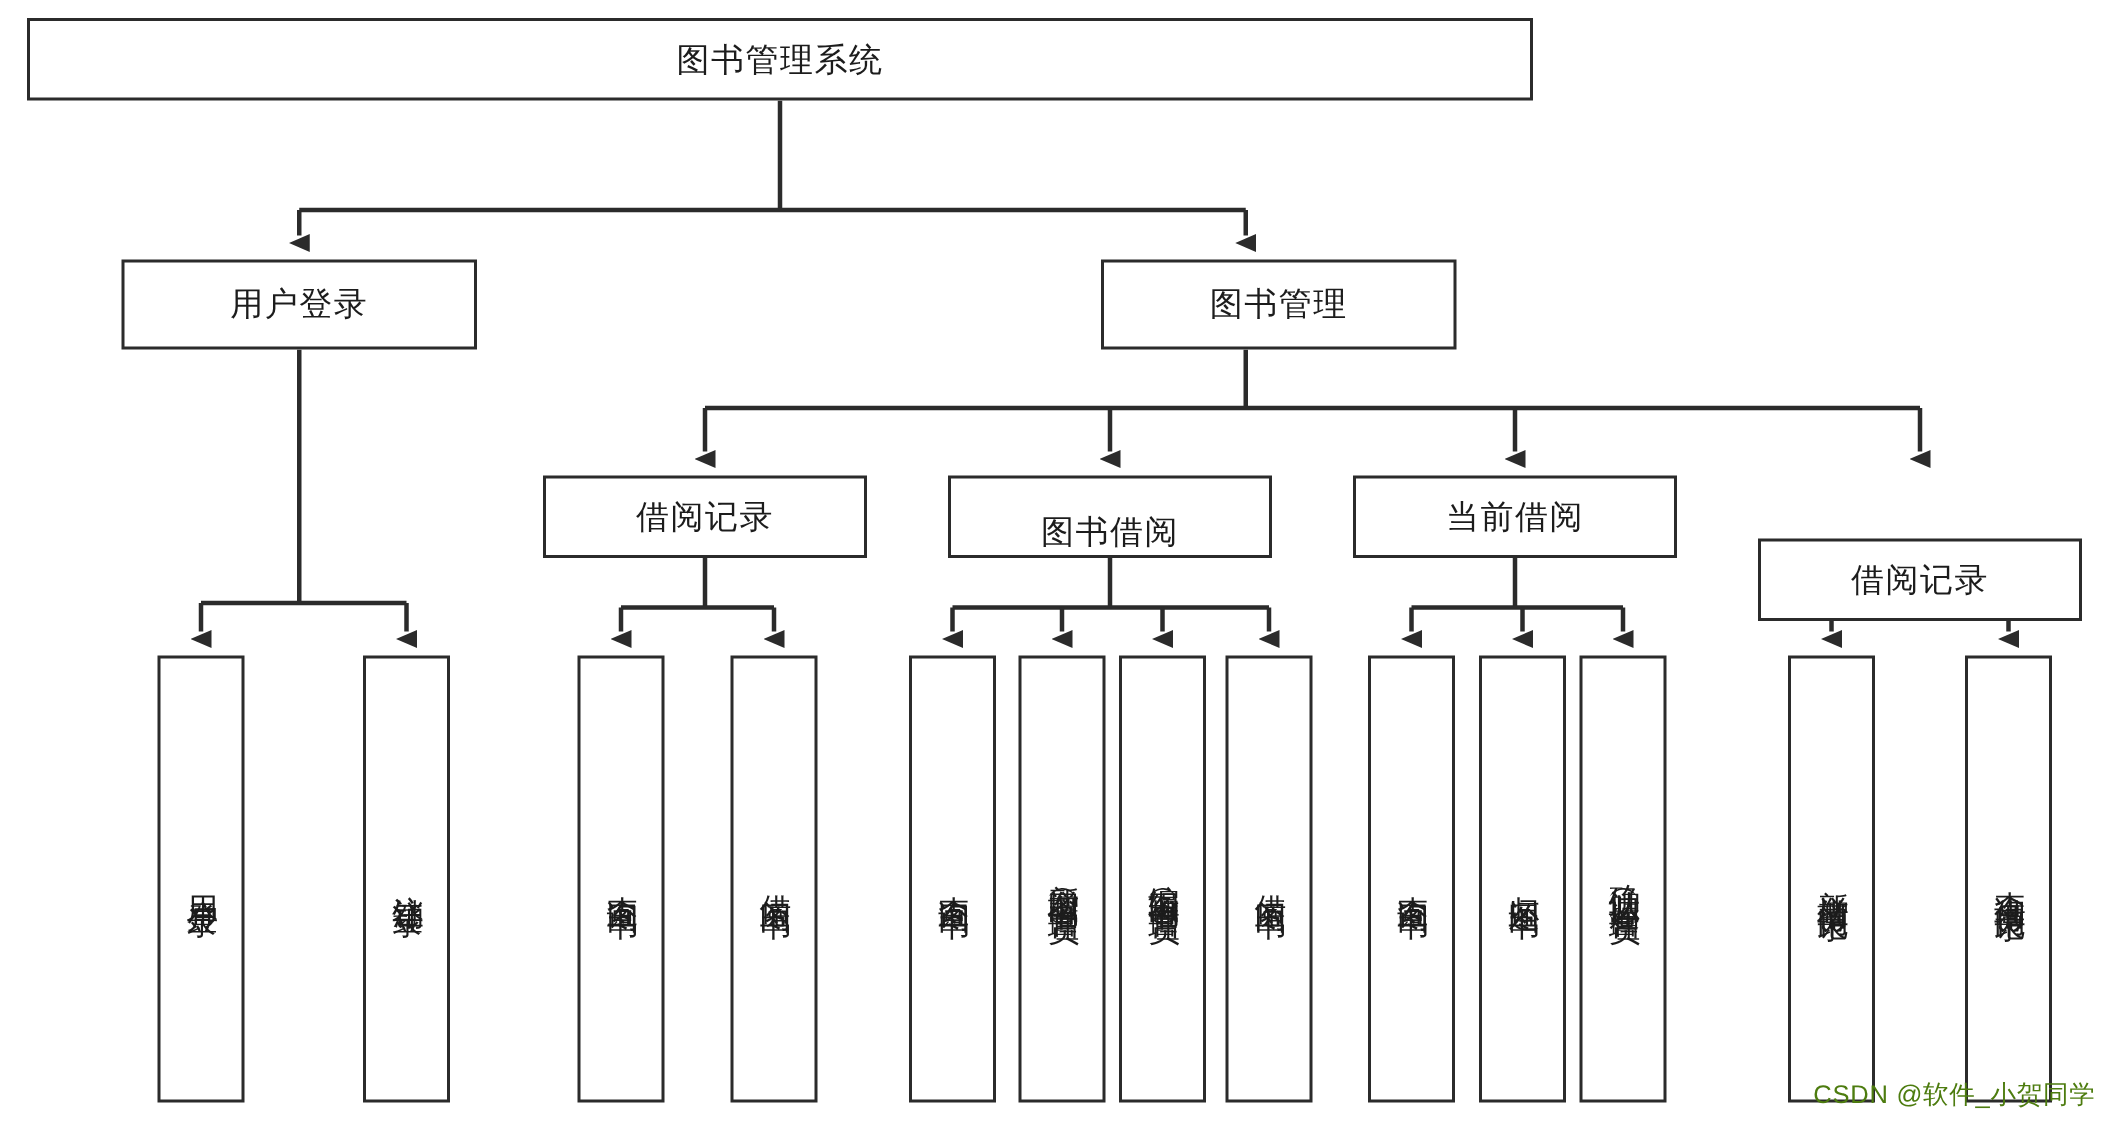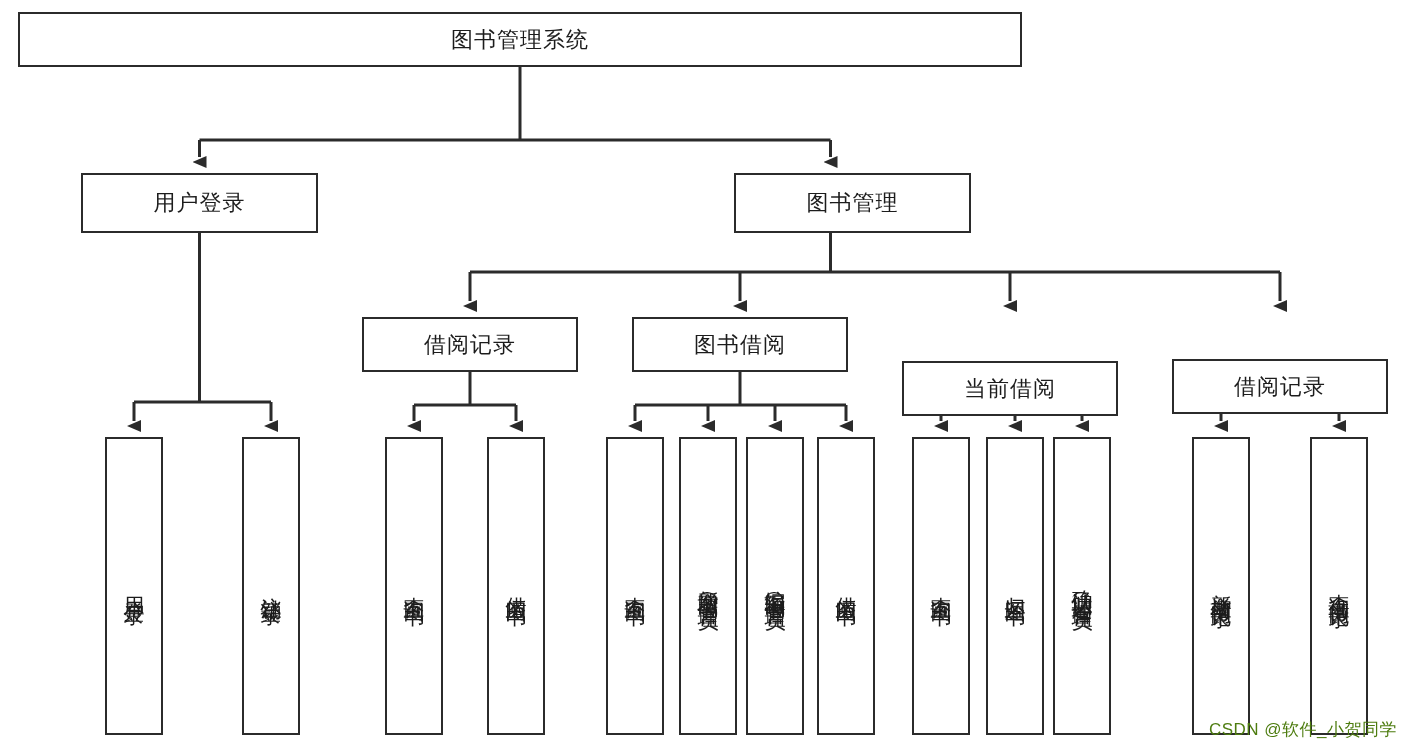--- a/index.html
+++ b/index.html
@@ -119,24 +119,24 @@
       </div>
       <div class="node h" style="left: 81px; top: 173px; width: 237px; height: 60px;">
         <span class="htext">用户登录</span>
       </div>
       <div class="node h" style="left: 712px; top: 173px; width: 237px; height: 60px; margin-left: 22px;">
         <span class="htext">图书管理</span>
       </div>
       <div class="node h" style="left: 362px; top: 317px; width: 216px; height: 55px;">
         <span class="htext">借阅记录</span>
       </div>
-      <div class="node h" style="left: 632px; top: 317px; width: 216px; height: 55px;">
+      <div class="node h" style="left: 632px; top: 317px; width: 216px; height: 55px; align-items: flex-end;">
         <span class="htext">图书借阅</span>
       </div>
-      <div class="node h" style="left: 902px; top: 317px; width: 216px; height: 55px; margin-top: 44px;">
+      <div class="node h" style="left: 902px; top: 317px; width: 216px; height: 55px;">
         <span class="htext">当前借阅</span>
       </div>
       <div class="node h" style="left: 1172px; top: 317px; width: 216px; height: 55px; margin-top: 42px;">
         <span class="htext">借阅记录</span>
       </div>
       <div class="node v" style="left: 105px; top: 437px; width: 58px; height: 298px;">
         <span class="vtext">用户登录</span>
       </div>
       <div class="node v" style="left: 242px; top: 437px; width: 58px; height: 298px;">
         <span class="vtext">注销登录</span>

